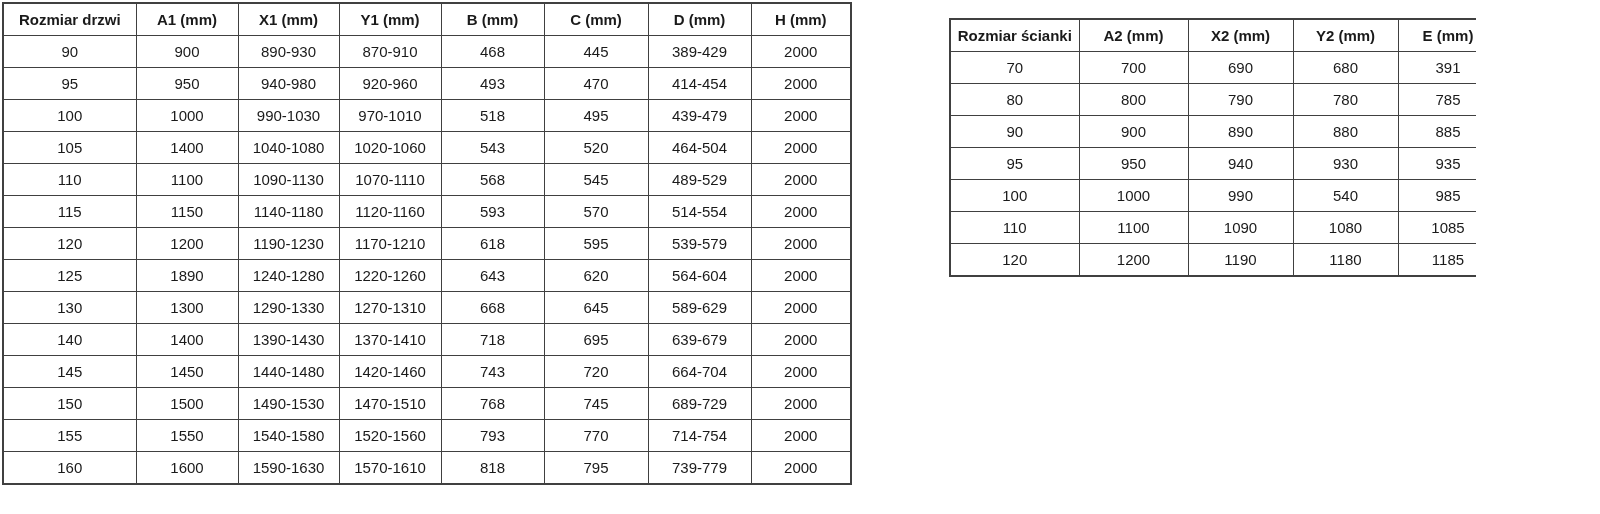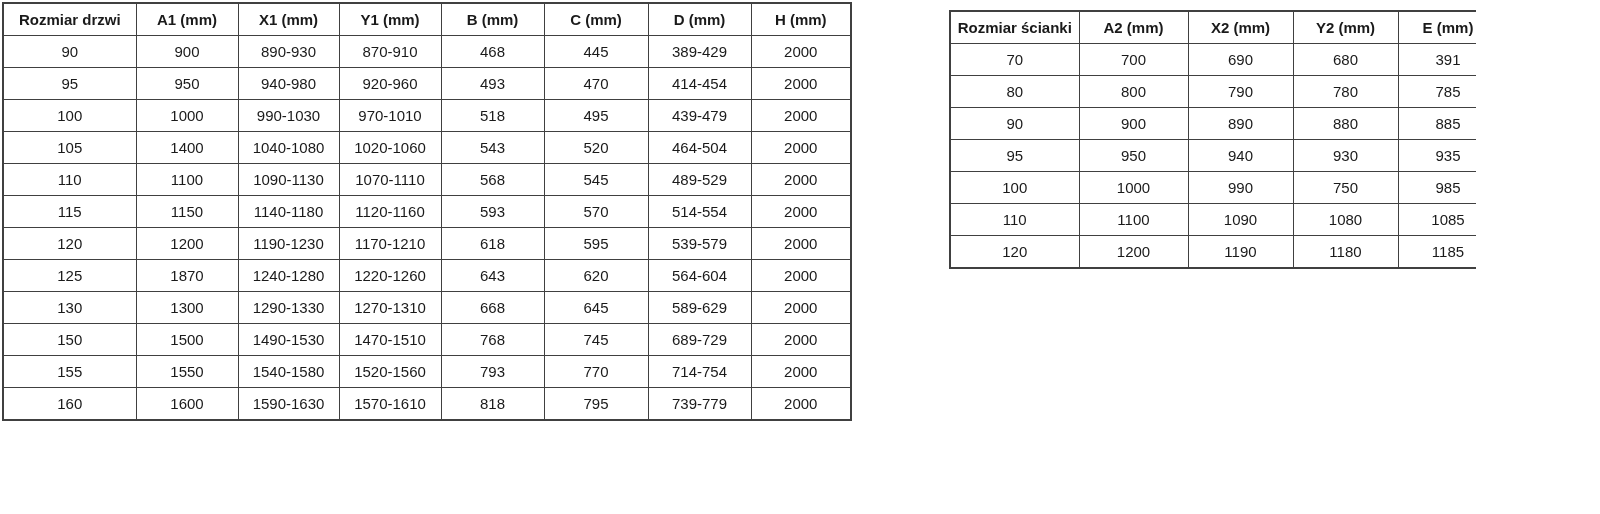--- a/index.html
+++ b/index.html
@@ -129,39 +129,59 @@
           <td>1200</td>
           <td>1190-1230</td>
           <td>1170-1210</td>
           <td>618</td>
           <td>595</td>
           <td>539-579</td>
           <td>2000</td>
         </tr>
         <tr>
           <td>125</td>
-          <td>1870</td>
+          <td>1890</td>
           <td>1240-1280</td>
           <td>1220-1260</td>
           <td>643</td>
           <td>620</td>
           <td>564-604</td>
           <td>2000</td>
         </tr>
         <tr>
           <td>130</td>
           <td>1300</td>
           <td>1290-1330</td>
           <td>1270-1310</td>
           <td>668</td>
           <td>645</td>
           <td>589-629</td>
           <td>2000</td>
         </tr>
         <tr>
+          <td>140</td>
+          <td>1400</td>
+          <td>1390-1430</td>
+          <td>1370-1410</td>
+          <td>718</td>
+          <td>695</td>
+          <td>639-679</td>
+          <td>2000</td>
+        </tr>
+        <tr>
+          <td>145</td>
+          <td>1450</td>
+          <td>1440-1480</td>
+          <td>1420-1460</td>
+          <td>743</td>
+          <td>720</td>
+          <td>664-704</td>
+          <td>2000</td>
+        </tr>
+        <tr>
           <td>150</td>
           <td>1500</td>
           <td>1490-1530</td>
           <td>1470-1510</td>
           <td>768</td>
           <td>745</td>
           <td>689-729</td>
           <td>2000</td>
         </tr>
         <tr>
@@ -180,21 +200,21 @@
           <td>1590-1630</td>
           <td>1570-1610</td>
           <td>818</td>
           <td>795</td>
           <td>739-779</td>
           <td>2000</td>
         </tr>
       </tbody>
   </table>
 
-  <table class="spec-table" style="left: 949px; top: 10px; width: 649px;">
+  <table class="spec-table" style="left: 949px; top: 18px; width: 649px;">
     <colgroup>
       <col style="width:129px">
         <col style="width:109px">
         <col style="width:105px">
       <col style="width:105px">
         <col style="width:100px">
         <col style="width:101px">
     </colgroup>
     <thead>
         <tr>
@@ -236,21 +256,21 @@
           <td>950</td>
           <td>940</td>
           <td>930</td>
           <td>935</td>
           <td>2000</td>
         </tr>
         <tr>
           <td>100</td>
           <td>1000</td>
           <td>990</td>
-          <td>750</td>
+          <td>540</td>
           <td>985</td>
           <td>2000</td>
         </tr>
         <tr>
           <td>110</td>
           <td>1100</td>
           <td>1090</td>
           <td>1080</td>
           <td>1085</td>
           <td>2000</td>

